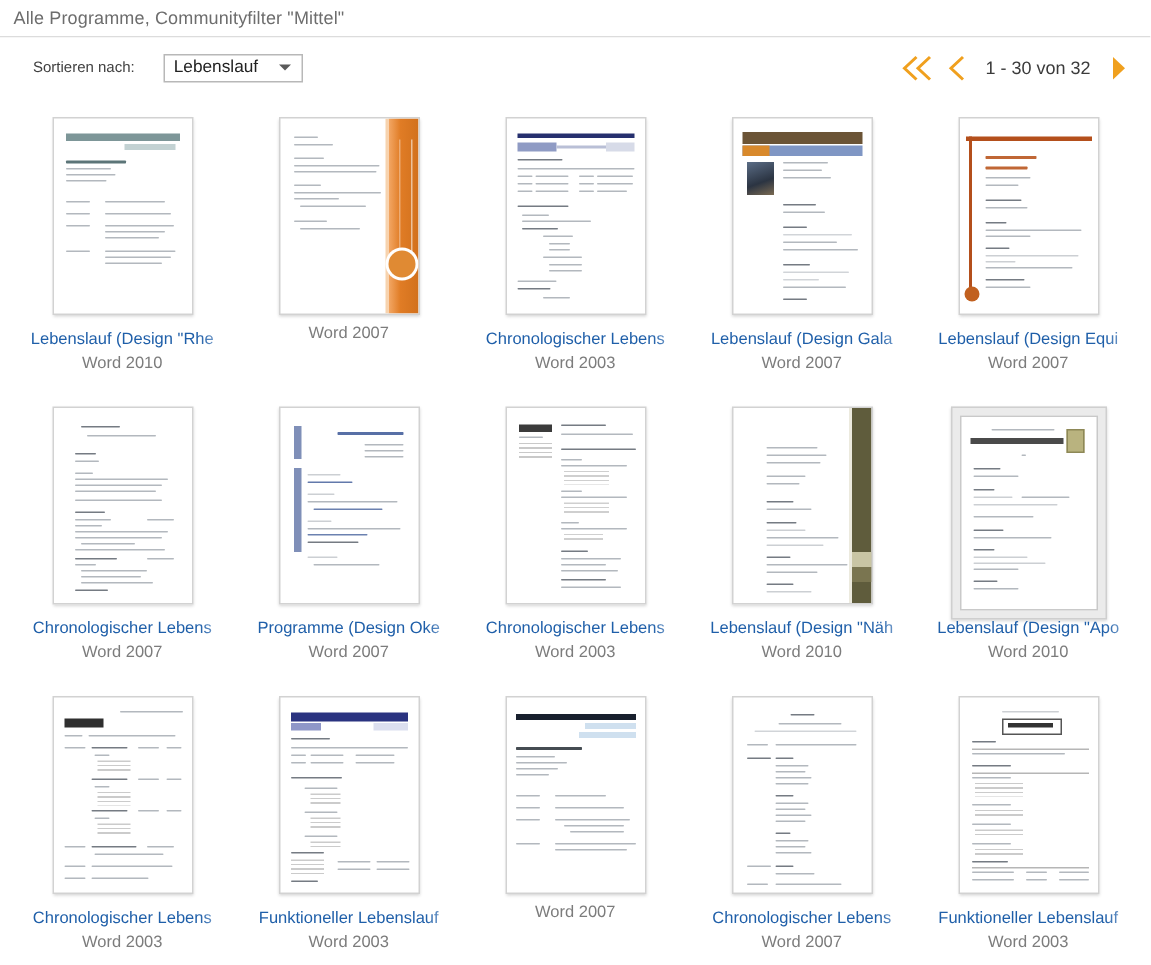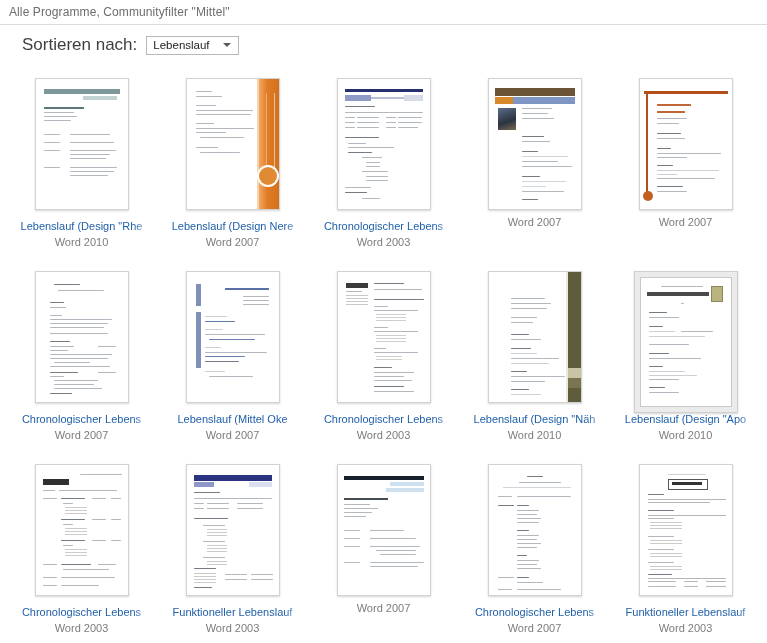--- a/index.html
+++ b/index.html
@@ -23,21 +23,21 @@
   .filter-bar .filter-text{
     font-size:12px;color:#6d6d6d;letter-spacing:.1px;
   }
 
   .toolbar{
     height:40px;
     display:flex;align-items:center;
     padding:0 14px 0 22px;
     background:#ffffff;
   }
-  .sort-label{font-size:17px;color:#3f3f3f;margin-right:9px;}
+  .sort-label{font-size:10px;color:#3f3f3f;margin-right:19px;}
   .sort-select{
     width:93px;height:19px;
     border:1px solid #b8b8b8;
     background:#ffffff;
     display:flex;align-items:center;
     position:relative;
     font-size:11.5px;color:#222;
     padding-left:6px;
     box-sizing:border-box;
   }
@@ -130,20 +130,39 @@
 </div>
 
 <div class="toolbar">
   <span class="sort-label">Sortieren nach:</span>
 
   <div class="sort-select">
     <span>Lebenslauf</span>
     <span class="caret"></span>
   </div>
 
+  <div class="pager">
+    <span class="nav">
+      <svg width="22" height="17" viewBox="0 0 22 17" aria-hidden="true">
+        <path d="M10 1 L2 8.5 L10 16" fill="none" stroke="#f0a01e" stroke-width="2"></path>
+        <path d="M19 1 L11 8.5 L19 16" fill="none" stroke="#f0a01e" stroke-width="2"></path>
+      </svg>
+    </span>
+    <span class="nav">
+      <svg width="13" height="17" viewBox="0 0 13 17" aria-hidden="true">
+        <path d="M10 1 L2 8.5 L10 16" fill="none" stroke="#f0a01e" stroke-width="2"></path>
+      </svg>
+    </span>
+    <span class="range">1 - 30 von 32</span>
+    <span class="nav">
+      <svg width="14" height="17" viewBox="0 0 14 17" aria-hidden="true">
+        <path d="M3 1 L11 8.5 L3 16 Z" fill="#f0a01e"></path>
+      </svg>
+    </span>
+  </div>
 </div>
 
 <div class="grid">
 
   <div class="cell">
     <div class="thumb-wrap">
       <div class="page">
           <div class="inner">
         <div class="bar" style="left:8px;top:10px;width:76px;height:5px;background:#7d9698;"></div>
         <div class="bar" style="left:47px;top:17px;width:34px;height:4px;background:#c3d2d3;"></div>
@@ -186,21 +205,20 @@
         <div class="ln" style="left:9px;top:35px;width:55px;"></div>
         <div class="ln" style="left:9px;top:44px;width:18px;"></div>
         <div class="ln" style="left:9px;top:49px;width:58px;"></div>
         <div class="ln" style="left:9px;top:53px;width:30px;"></div>
         <div class="ln" style="left:13px;top:58px;width:44px;"></div>
         <div class="ln" style="left:9px;top:68px;width:22px;"></div>
         <div class="ln" style="left:13px;top:73px;width:40px;"></div>
       </div>
         </div>
     </div>
-    <div class="cap">Lebenslauf (Design Nere</div>
     <div class="sub">Word 2007</div>
   </div>
 
   <div class="cell">
     <div class="thumb-wrap">
       <div class="page">
           <div class="inner">
         <div class="bar" style="left:7px;top:10px;width:78px;height:3px;background:#26306e;"></div>
         <div class="bar" style="left:7px;top:16px;width:26px;height:6px;background:#8f9bc4;"></div>
         <div class="bar" style="left:33px;top:18px;width:40px;height:1.5px;background:#b9bfd6;"></div>
@@ -257,20 +275,21 @@
         <div class="ln" style="left:33px;top:82px;width:36px;"></div>
         <div class="ln" style="left:33px;top:87px;width:50px;"></div>
         <div class="ln d" style="left:33px;top:97px;width:18px;"></div>
         <div class="ln" style="left:33px;top:102px;width:44px;opacity:.45;"></div>
         <div class="ln" style="left:33px;top:107px;width:24px;opacity:.45;"></div>
         <div class="ln" style="left:33px;top:112px;width:42px;"></div>
         <div class="ln d" style="left:33px;top:120px;width:16px;"></div>
       </div>
         </div>
     </div>
+    <div class="cap">Lebenslauf (Design Gala</div>
     <div class="sub">Word 2007</div>
   </div>
 
   <div class="cell">
     <div class="thumb-wrap">
       <div class="page">
           <div class="inner">
         <div class="bar" style="left:4px;top:12px;width:84px;height:3px;background:#b44f1b;"></div>
         <div class="bar" style="left:6px;top:12px;width:2px;height:104px;background:#b44f1b;"></div>
         <div class="blk" style="left:3px;top:112px;width:10px;height:10px;border-radius:50%;background:#c1601f;"></div>
@@ -285,20 +304,21 @@
         <div class="ln" style="left:17px;top:78px;width:30px;"></div>
         <div class="ln d" style="left:17px;top:86px;width:16px;"></div>
         <div class="ln" style="left:17px;top:91px;width:62px;opacity:.5;"></div>
         <div class="ln" style="left:17px;top:95px;width:20px;opacity:.5;"></div>
         <div class="ln" style="left:17px;top:99px;width:58px;"></div>
         <div class="ln d" style="left:17px;top:107px;width:26px;"></div>
         <div class="ln" style="left:17px;top:112px;width:30px;"></div>
       </div>
         </div>
     </div>
+    <div class="cap">Lebenslauf (Design Equi</div>
     <div class="sub">Word 2007</div>
   </div>
 
   <div class="cell">
     <div class="thumb-wrap">
       <div class="page">
           <div class="inner">
         <div class="ln d" style="left:18px;top:12px;width:26px;"></div>
         <div class="ln" style="left:22px;top:18px;width:46px;"></div>
         <div class="ln d" style="left:14px;top:30px;width:14px;"></div>
@@ -347,21 +367,21 @@
         <div class="ln" style="left:22px;top:67px;width:46px;background:#46619c;opacity:.8;"></div>
         <div class="ln" style="left:18px;top:75px;width:16px;opacity:.5;"></div>
         <div class="ln" style="left:18px;top:80px;width:62px;"></div>
         <div class="ln" style="left:18px;top:84px;width:40px;background:#46619c;opacity:.8;"></div>
         <div class="ln d" style="left:18px;top:89px;width:34px;"></div>
         <div class="ln" style="left:18px;top:99px;width:20px;opacity:.5;"></div>
         <div class="ln" style="left:22px;top:104px;width:44px;"></div>
       </div>
         </div>
     </div>
-    <div class="cap">Lebenslauf (Mittel Oke</div>
+    <div class="cap">Programme (Design Oke</div>
     <div class="sub">Word 2007</div>
   </div>
 
   <div class="cell">
     <div class="thumb-wrap">
       <div class="page">
           <div class="inner">
         <div class="bar" style="left:8px;top:11px;width:22px;height:5px;background:#3b3b3b;"></div>
         <div class="ln" style="left:8px;top:19px;width:16px;"></div>
         <div class="blk" style="left:8px;top:23px;width:22px;height:12px;background:repeating-linear-gradient(#c9c9c9 0 1px,transparent 1px 3px);"></div>

